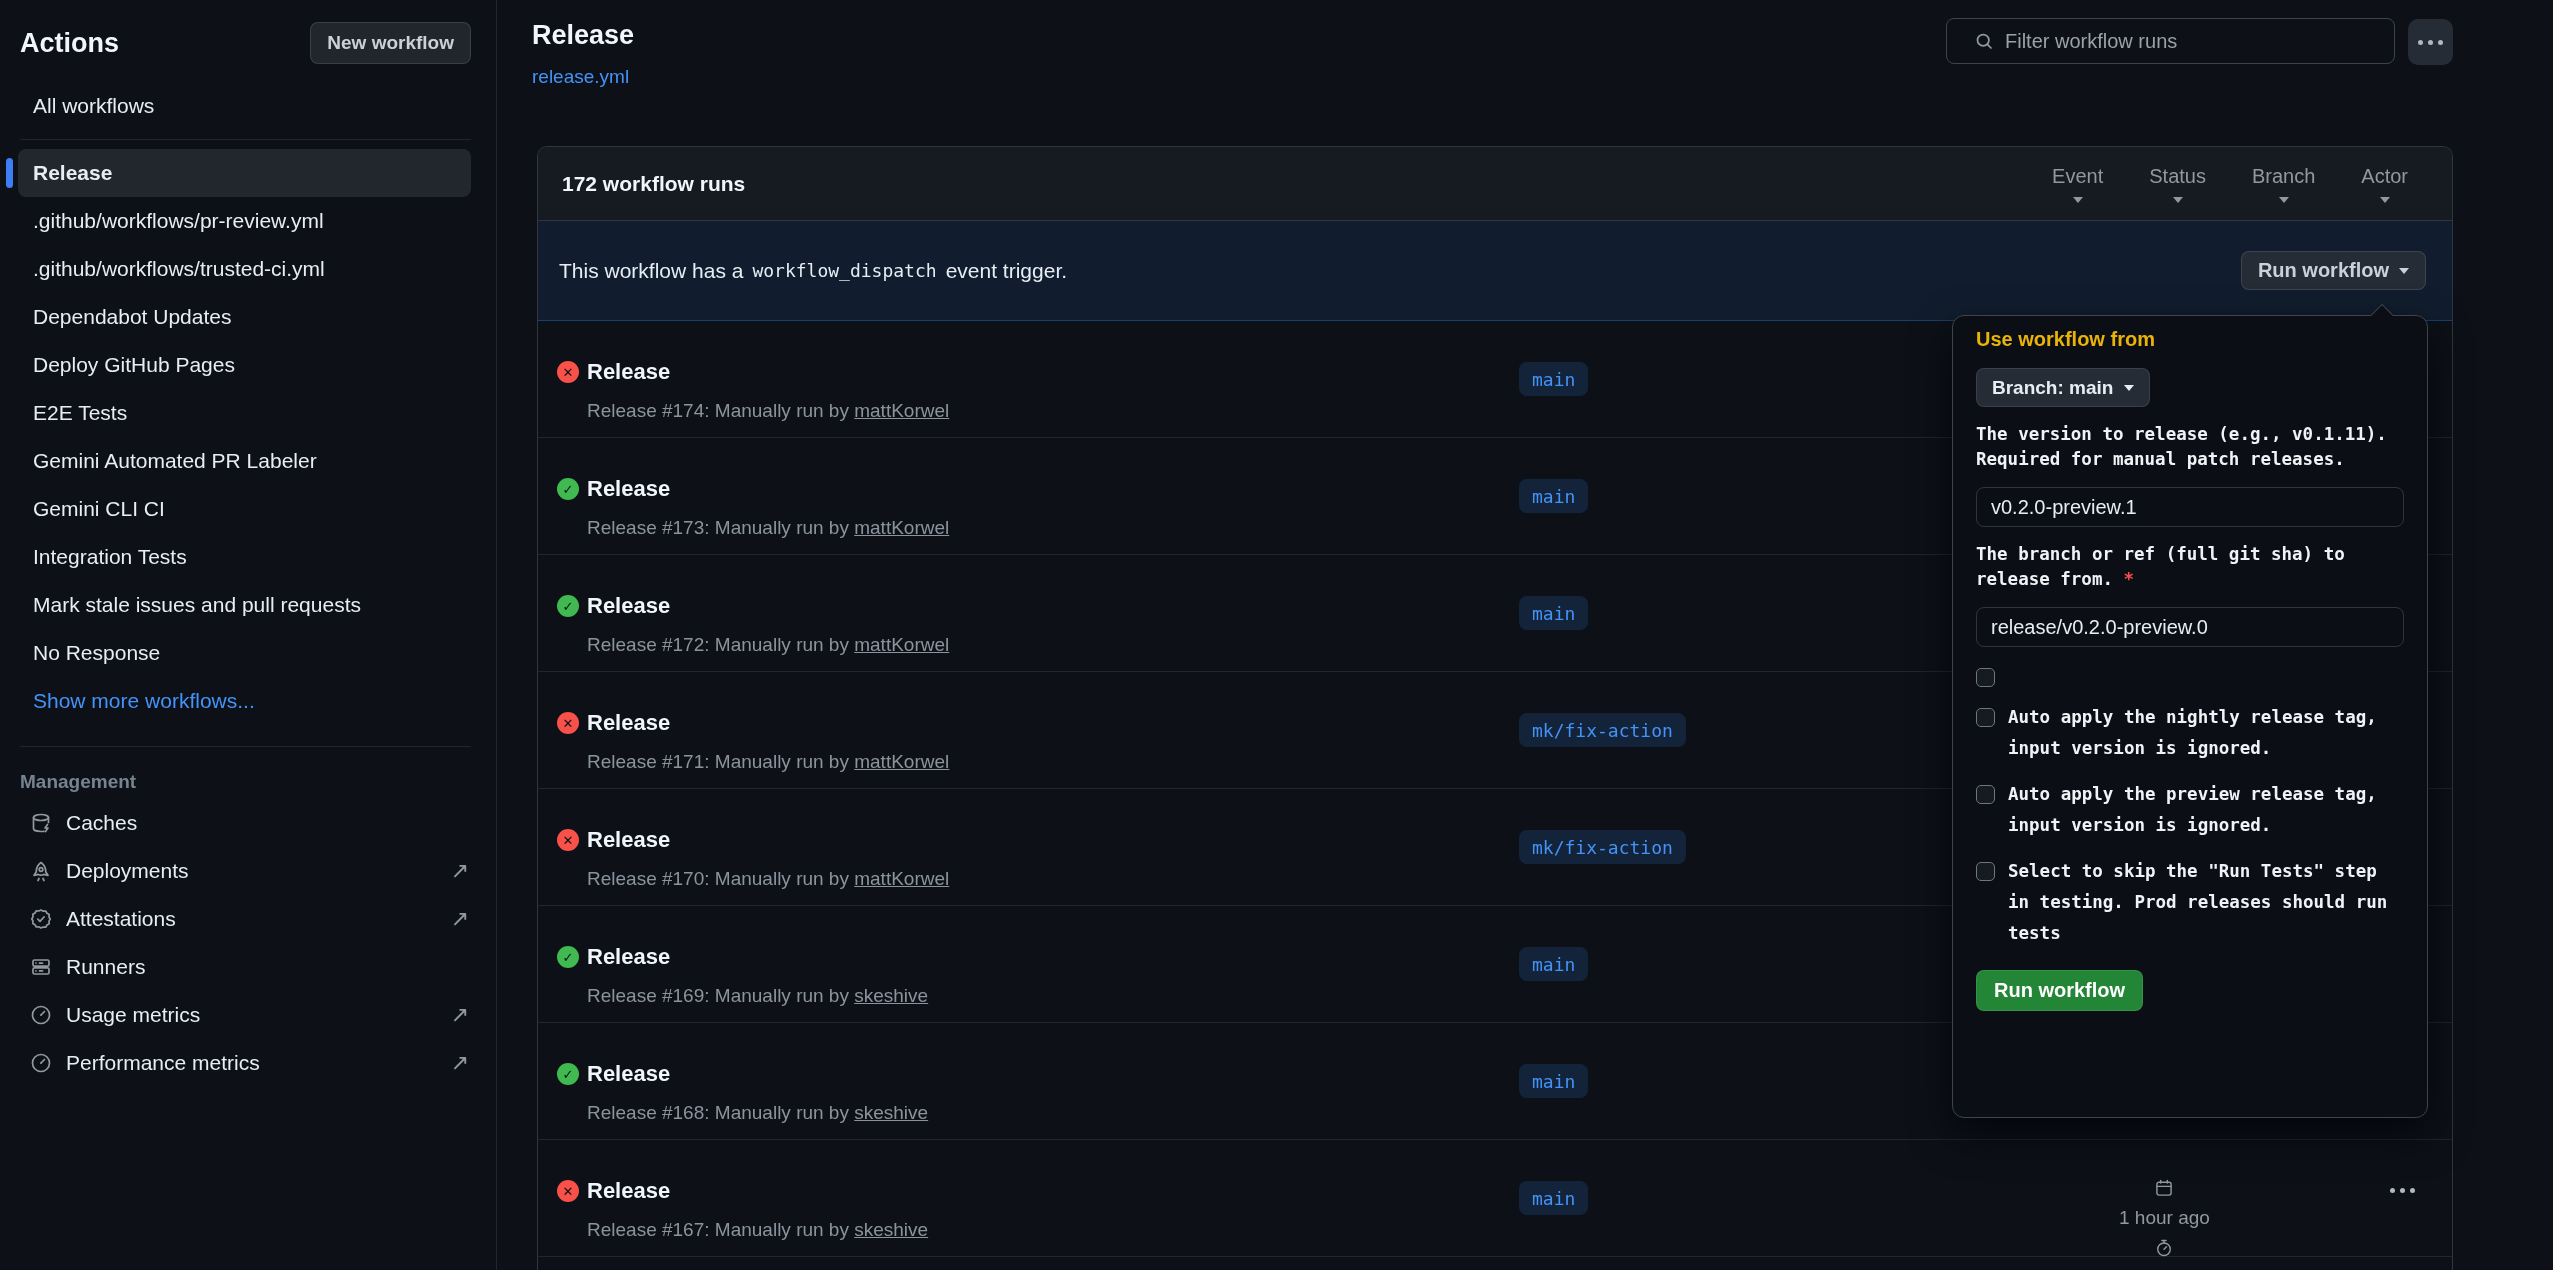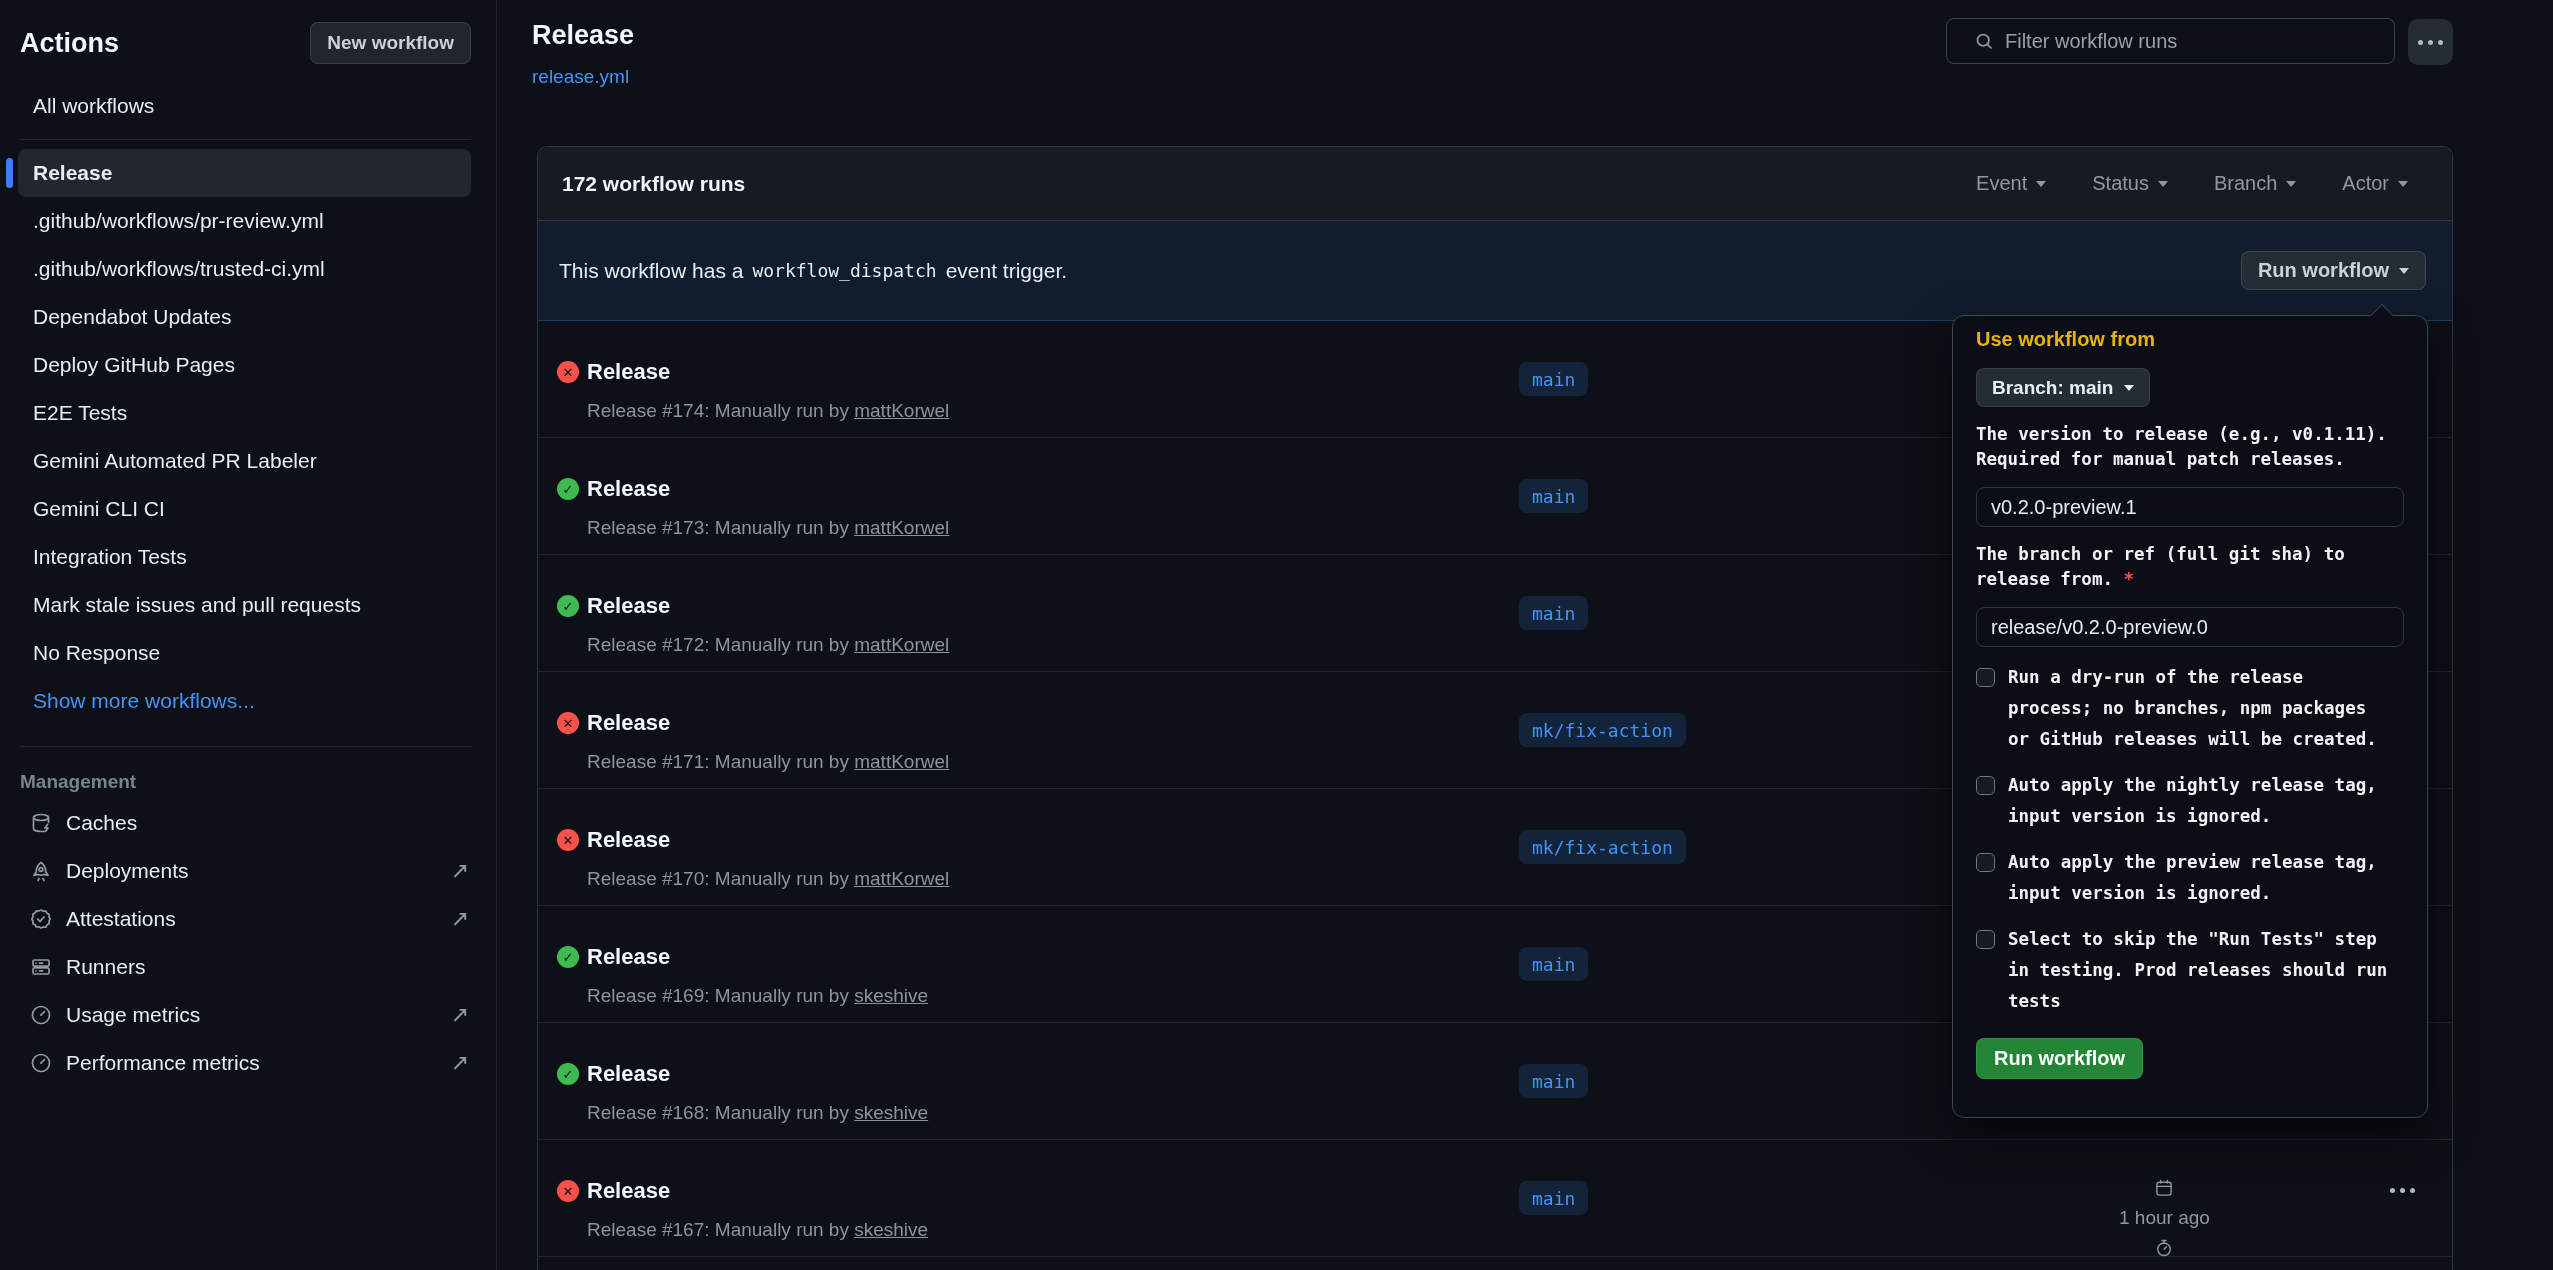--- a/index.html
+++ b/index.html
@@ -39,21 +39,21 @@
   .kebab-btn { position:absolute; left:2408px; top:19px; width:45px; height:46px; background:#262c36; border:none;
     border-radius:10px; display:flex; align-items:center; justify-content:center; gap:5px; cursor:pointer; }
   .dot { width:5px; height:5px; border-radius:50%; background:#b0b8c4; }
 
   
   .runs { position:absolute; left:537px; top:146px; width:1916px; height:1124px; border:1px solid #30363d;
     border-bottom:none; border-radius:10px 10px 0 0; overflow:hidden; background:#0d1117; }
   .runs-header { height:74px; background:#161b22; border-bottom:1px solid #30363d; display:flex; align-items:center; padding:0 24px; }
   .runs-count { font-size:21px; font-weight:700; color:#f0f6fc; }
   .runs-filters { margin-left:auto; display:flex; gap:46px; padding-right:20px; }
-  .dd { display:flex; align-items:center; gap:9px; color:#9198a1; font-size:20px; cursor:pointer; }
+  .dd { display:flex; align-items:center; gap:9px; color:#9198a1; font-size:20px; cursor:pointer;flex-direction:column; }
   .caret { width:0; height:0; border-left:5px solid transparent; border-right:5px solid transparent; border-top:6px solid currentColor; display:inline-block; }
 
   .banner { height:100px; background:rgba(56,139,253,.10); border-bottom:1px solid rgba(56,139,253,.30);
     display:flex; align-items:center; padding:0 21px; font-size:21px; color:#e6edf3; }
   .banner code { font-family:"DejaVu Sans Mono",monospace; font-size:18px; margin:0 9px; }
   .banner-btn { margin-left:auto; margin-right:5px; height:39px; padding:0 16px; background:#262c36;
     border:1px solid rgba(240,246,252,.12); border-radius:8px; color:#c9d1d9; font-size:20px; font-weight:600;
     display:flex; align-items:center; gap:10px; cursor:pointer; }
 
   .run-row { position:relative; height:117px; border-bottom:1px solid #21262d; }
@@ -386,21 +386,20 @@
     <span>Branch: main</span>
     <span class="caret"></span>
   </button>
   <div class="dd-label">The version to release (e.g., v0.1.11). Required for manual patch releases.</div>
   <input class="dd-input" value="v0.2.0-preview.1" style="">
   <div class="dd-label"><span>The branch or ref (full git sha) to release from.</span> <span class="req">*</span></div>
   <input class="dd-input" value="release/v0.2.0-preview.0" style="">
   <div id="cb-list">
       <div class="cb-row">
     <span class="cb"></span>
-    <span class="cb-label">Run a dry-run of the release process; no branches, npm packages or GitHub releases will be created.</span>
   </div>
       <div class="cb-row">
     <span class="cb"></span>
     <span class="cb-label">Auto apply the nightly release tag, input version is ignored.</span>
   </div>
       <div class="cb-row">
     <span class="cb"></span>
     <span class="cb-label">Auto apply the preview release tag, input version is ignored.</span>
   </div>
       <div class="cb-row">

